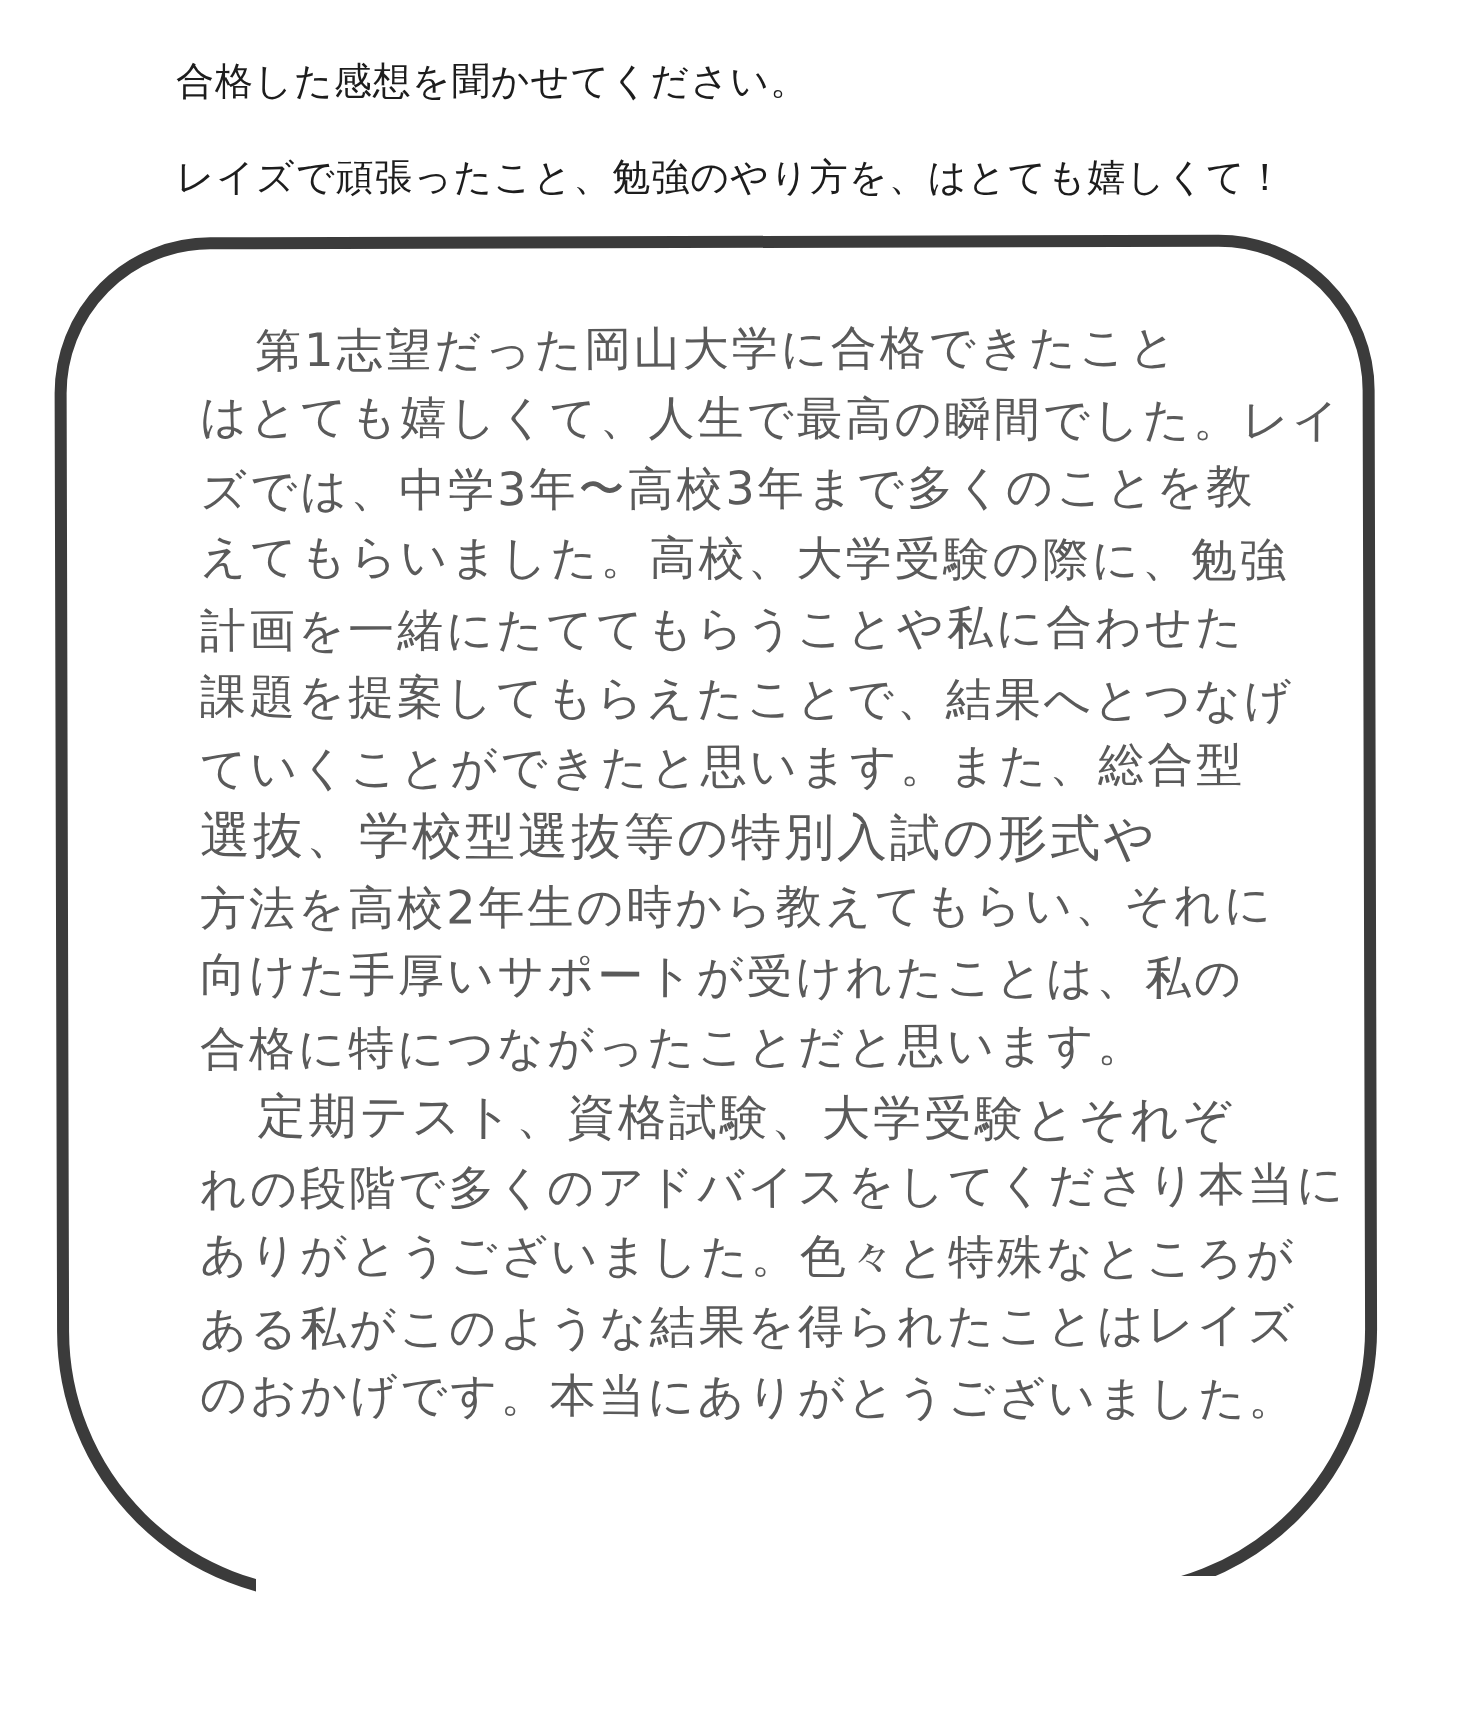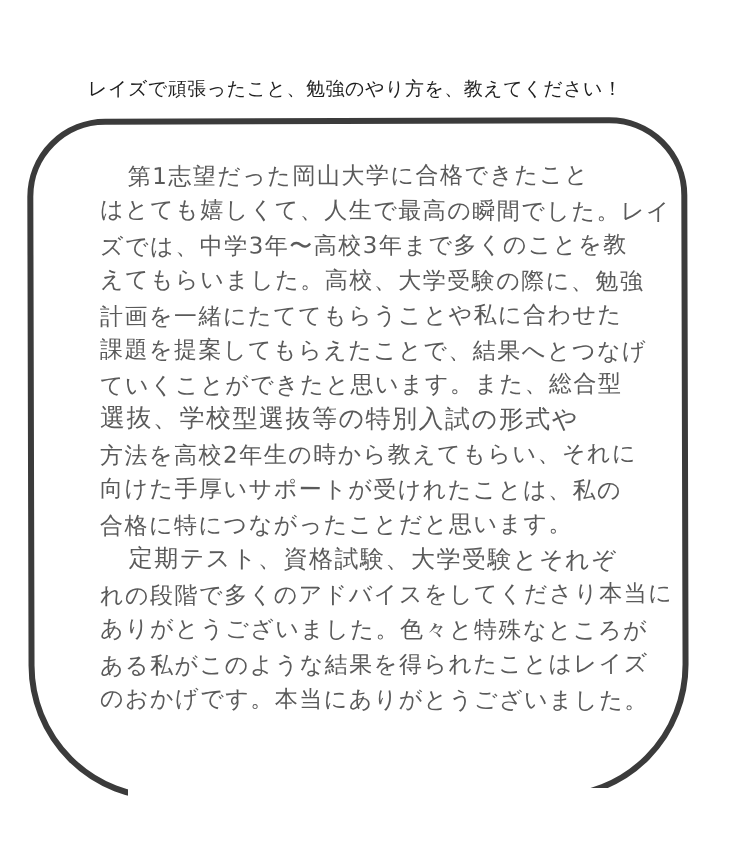--- a/index.html
+++ b/index.html
@@ -73,22 +73,23 @@
   .hand-line:nth-child(odd)  { transform: rotate(-0.25deg); }
   .hand-line:nth-child(even) { transform: rotate(0.2deg); }
   .hand-line:nth-child(8)  { font-size: 25px; }
   .hand-line:nth-child(12) { font-size: 24px; }
 </style>
 </head>
 <body>
 
 <div class="page">
 
+  <div class="question q1">合格した感想を聞かせてください。</div>
 
-  <div class="question q2">レイズで頑張ったこと、勉強のやり方を、教えてください！</div>
+  <div class="question q2">レイズで頑張ったこと、勉強のやり方を、はとても嬉しくて！</div>
 
   <div class="note-frame"></div>
 
   <div class="note-frame-gap"></div>
 
   <div class="note-text">
     <div class="hand-line indent">第1志望だった岡山大学に合格できたこと</div>
     <div class="hand-line">はとても嬉しくて、人生で最高の瞬間でした。レイ</div>
     <div class="hand-line">ズでは、中学3年〜高校3年まで多くのことを教</div>
     <div class="hand-line">えてもらいました。高校、大学受験の際に、勉強</div>

